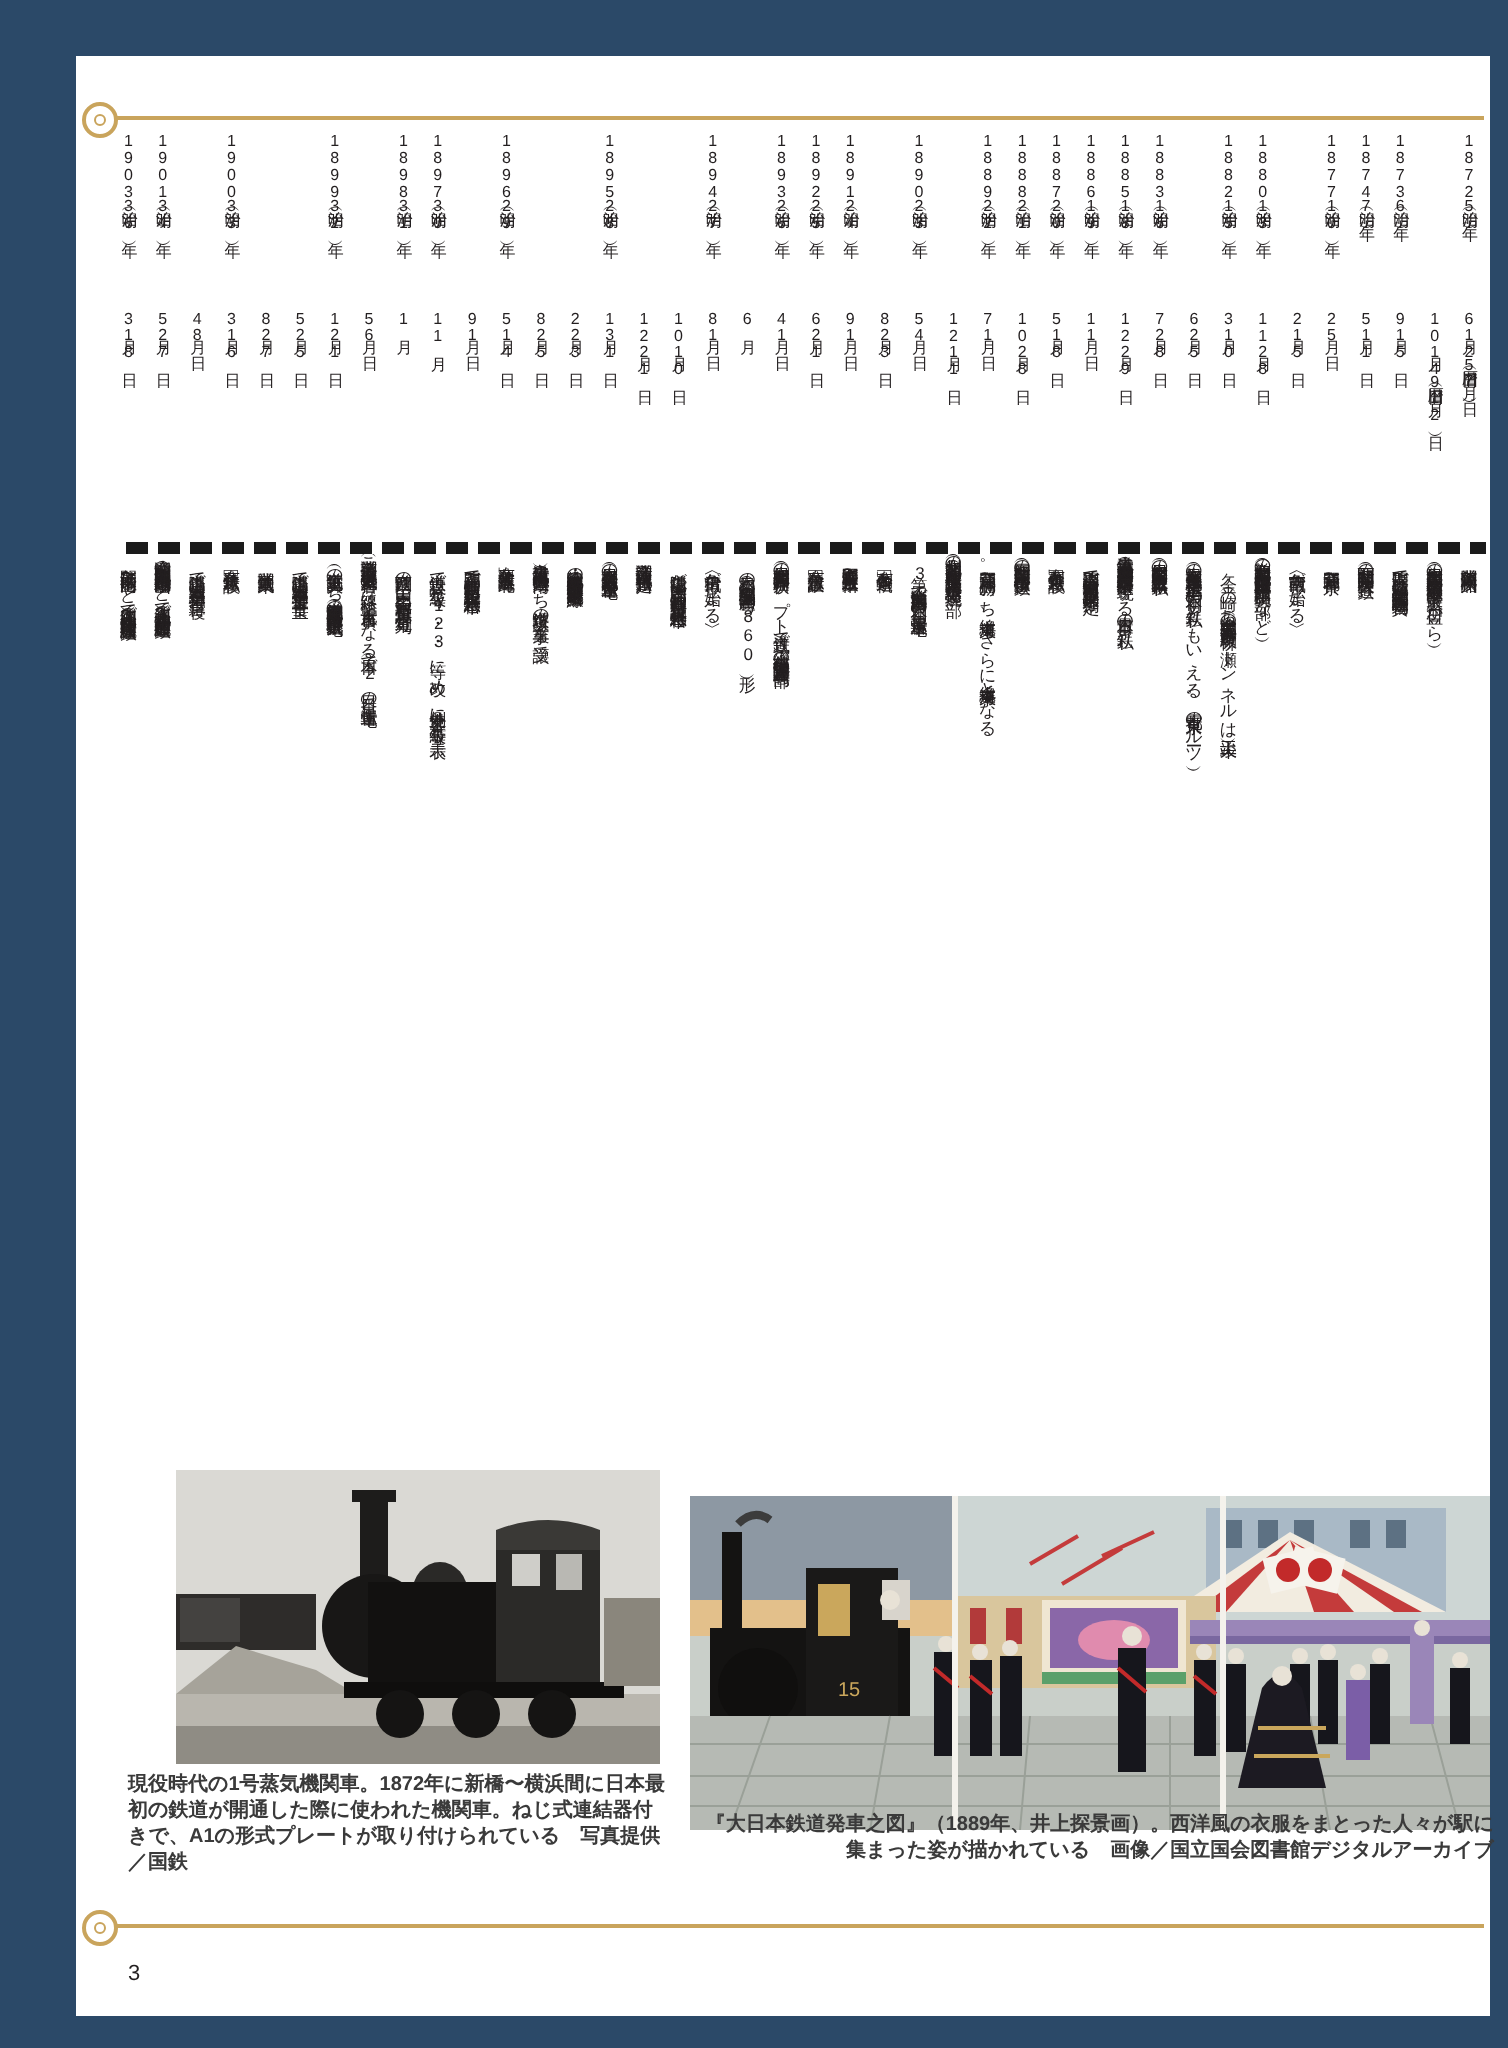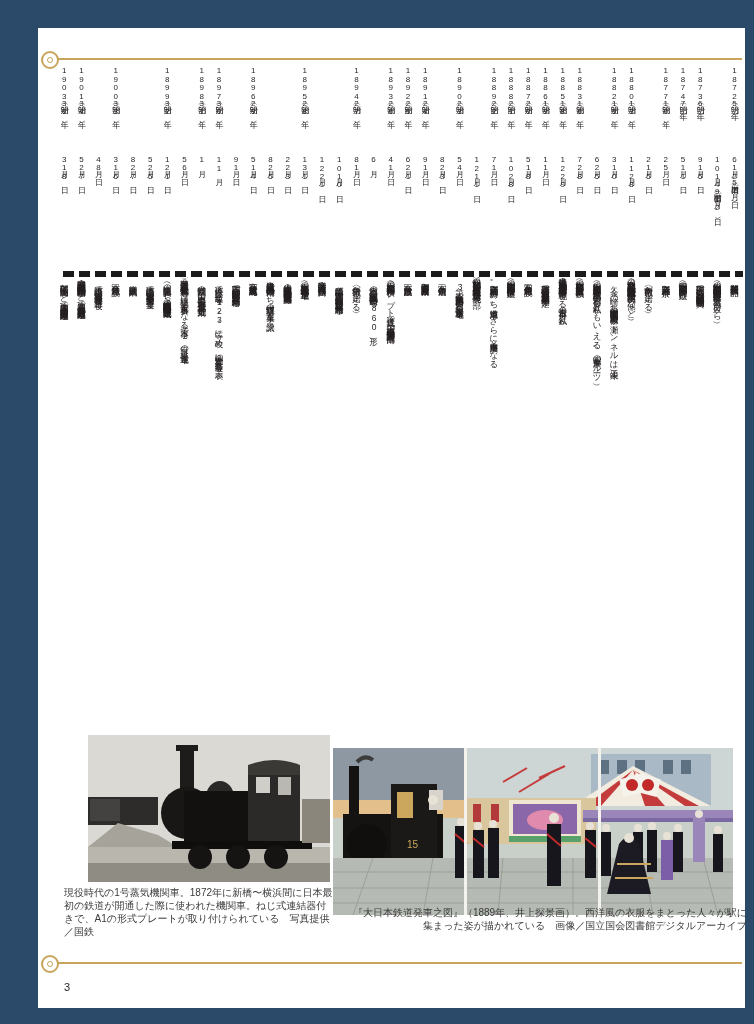--- a/index.html
+++ b/index.html
@@ -60,26 +60,26 @@
 
   
   .divider{
     position:absolute;
     left:63px;right:11px;top:271px;height:6px;
     background:repeating-linear-gradient(to right,#1b1b1b 0 11px,#ffffff 11px 16px);
   }
 
   
   .figure-left{position:absolute;left:88px;top:735px;width:242px;height:147px;}
-  .figure-right{position:absolute;left:333px;top:735px;width:400px;height:193px;}
+  .figure-right{position:absolute;left:345px;top:735px;width:400px;height:193px;}
   .figure-left svg,.figure-right svg{display:block;width:100%;height:100%;}
   .caption{
     position:absolute;
     color:#3a3a3a;
-    font-size:10px;font-weight:normal;line-height:13px;
+    font-size:10px;font-weight:bold;line-height:13px;
     letter-spacing:0;
   }
   .caption.left{left:64px;top:886px;width:272px;}
   .caption.right{left:345px;top:906px;width:402px;text-align:right;}
 
   .page-number{
     position:absolute;left:64px;top:981px;
     font-size:11px;color:#231f20;
   }
 </style>

